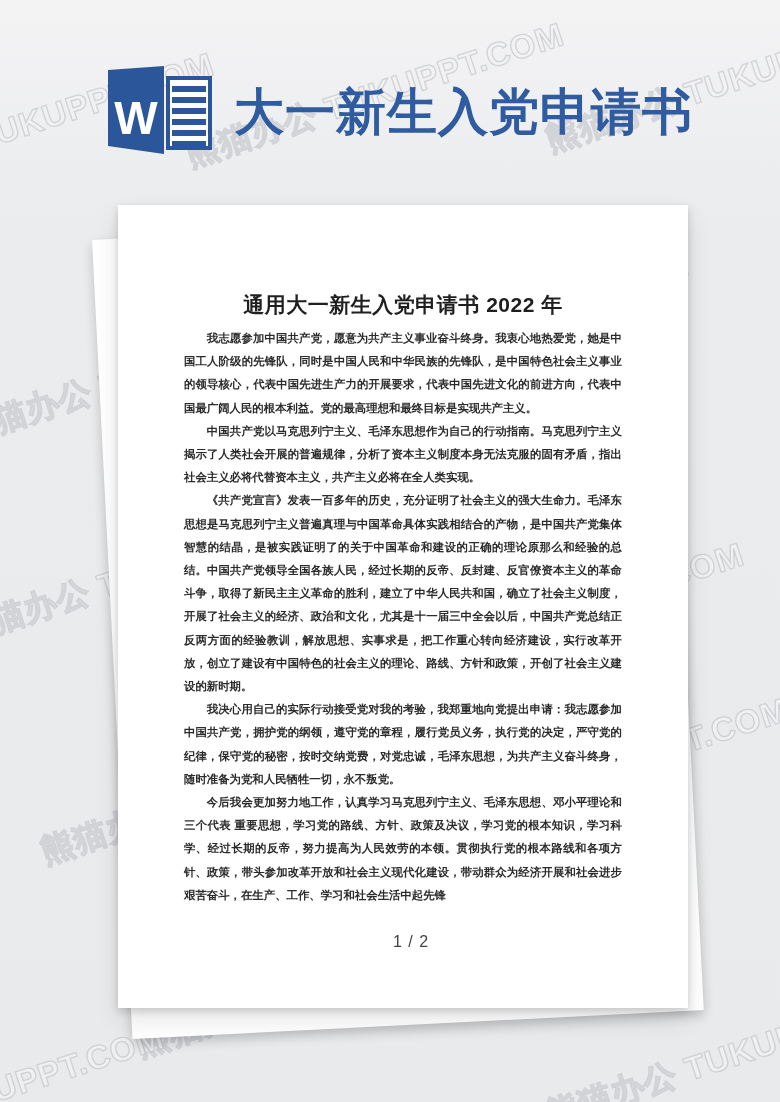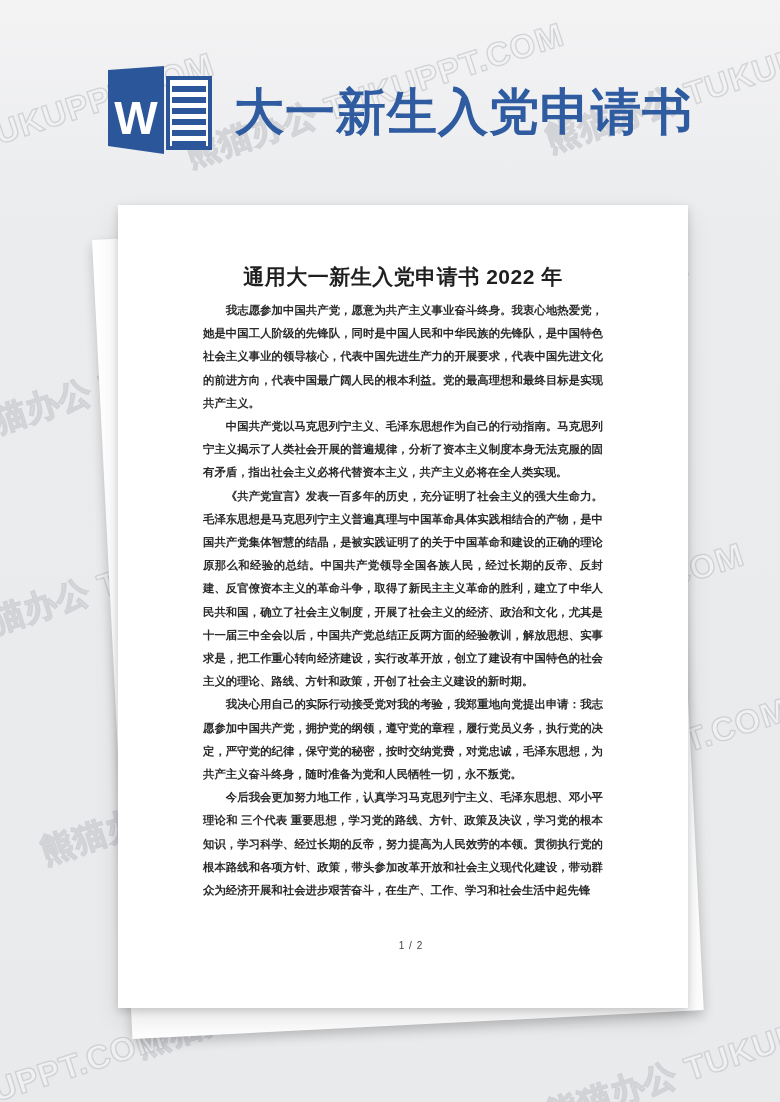--- a/index.html
+++ b/index.html
@@ -40,33 +40,33 @@
     background:#fff;
     transform:rotate(-2.9deg);transform-origin:top left;
     box-shadow:0 5px 12px rgba(0,0,0,0.20);
   }
   .page-front{
     position:absolute;left:118px;top:205px;width:570px;height:803px;
     background:#fff;
     box-shadow:0 3px 8px rgba(0,0,0,0.16),0 12px 24px rgba(0,0,0,0.10);
   }
   .doc-title{
-    margin:0;padding-top:56px;
+    margin:0;padding-top:84px;
     font-size:21px;line-height:31px;font-weight:bold;letter-spacing:0.5px;
     text-align:center;color:#1f1f1f;
   }
   .doc-body{
-    margin-top:7px;padding:0 85px;
+    margin-top:7px;padding:0 66px;
     font-size:11.4px;line-height:23.2px;font-weight:600;
     text-align:justify;color:#2b2b2b;
   }
   .doc-body p{margin:0;text-indent:2em;}
   .doc-footer{
     position:absolute;left:0;right:0;bottom:57px;
-    text-align:center;font-size:10px;color:#444;letter-spacing:1px;padding-left:16px;
+    text-align:center;font-size:16px;color:#444;letter-spacing:1px;padding-left:16px;
   }
 </style>
 </head>
 <body>
 
 <div class="canvas">
 
   <div class="wm-layer" id="wm-layer">
       <span class="wm" style="left: 25px; top: 125px;">熊猫办公 TUKUPPT.COM</span>
       <span class="wm" style="left: 375px; top: 95px;">熊猫办公 TUKUPPT.COM</span>

